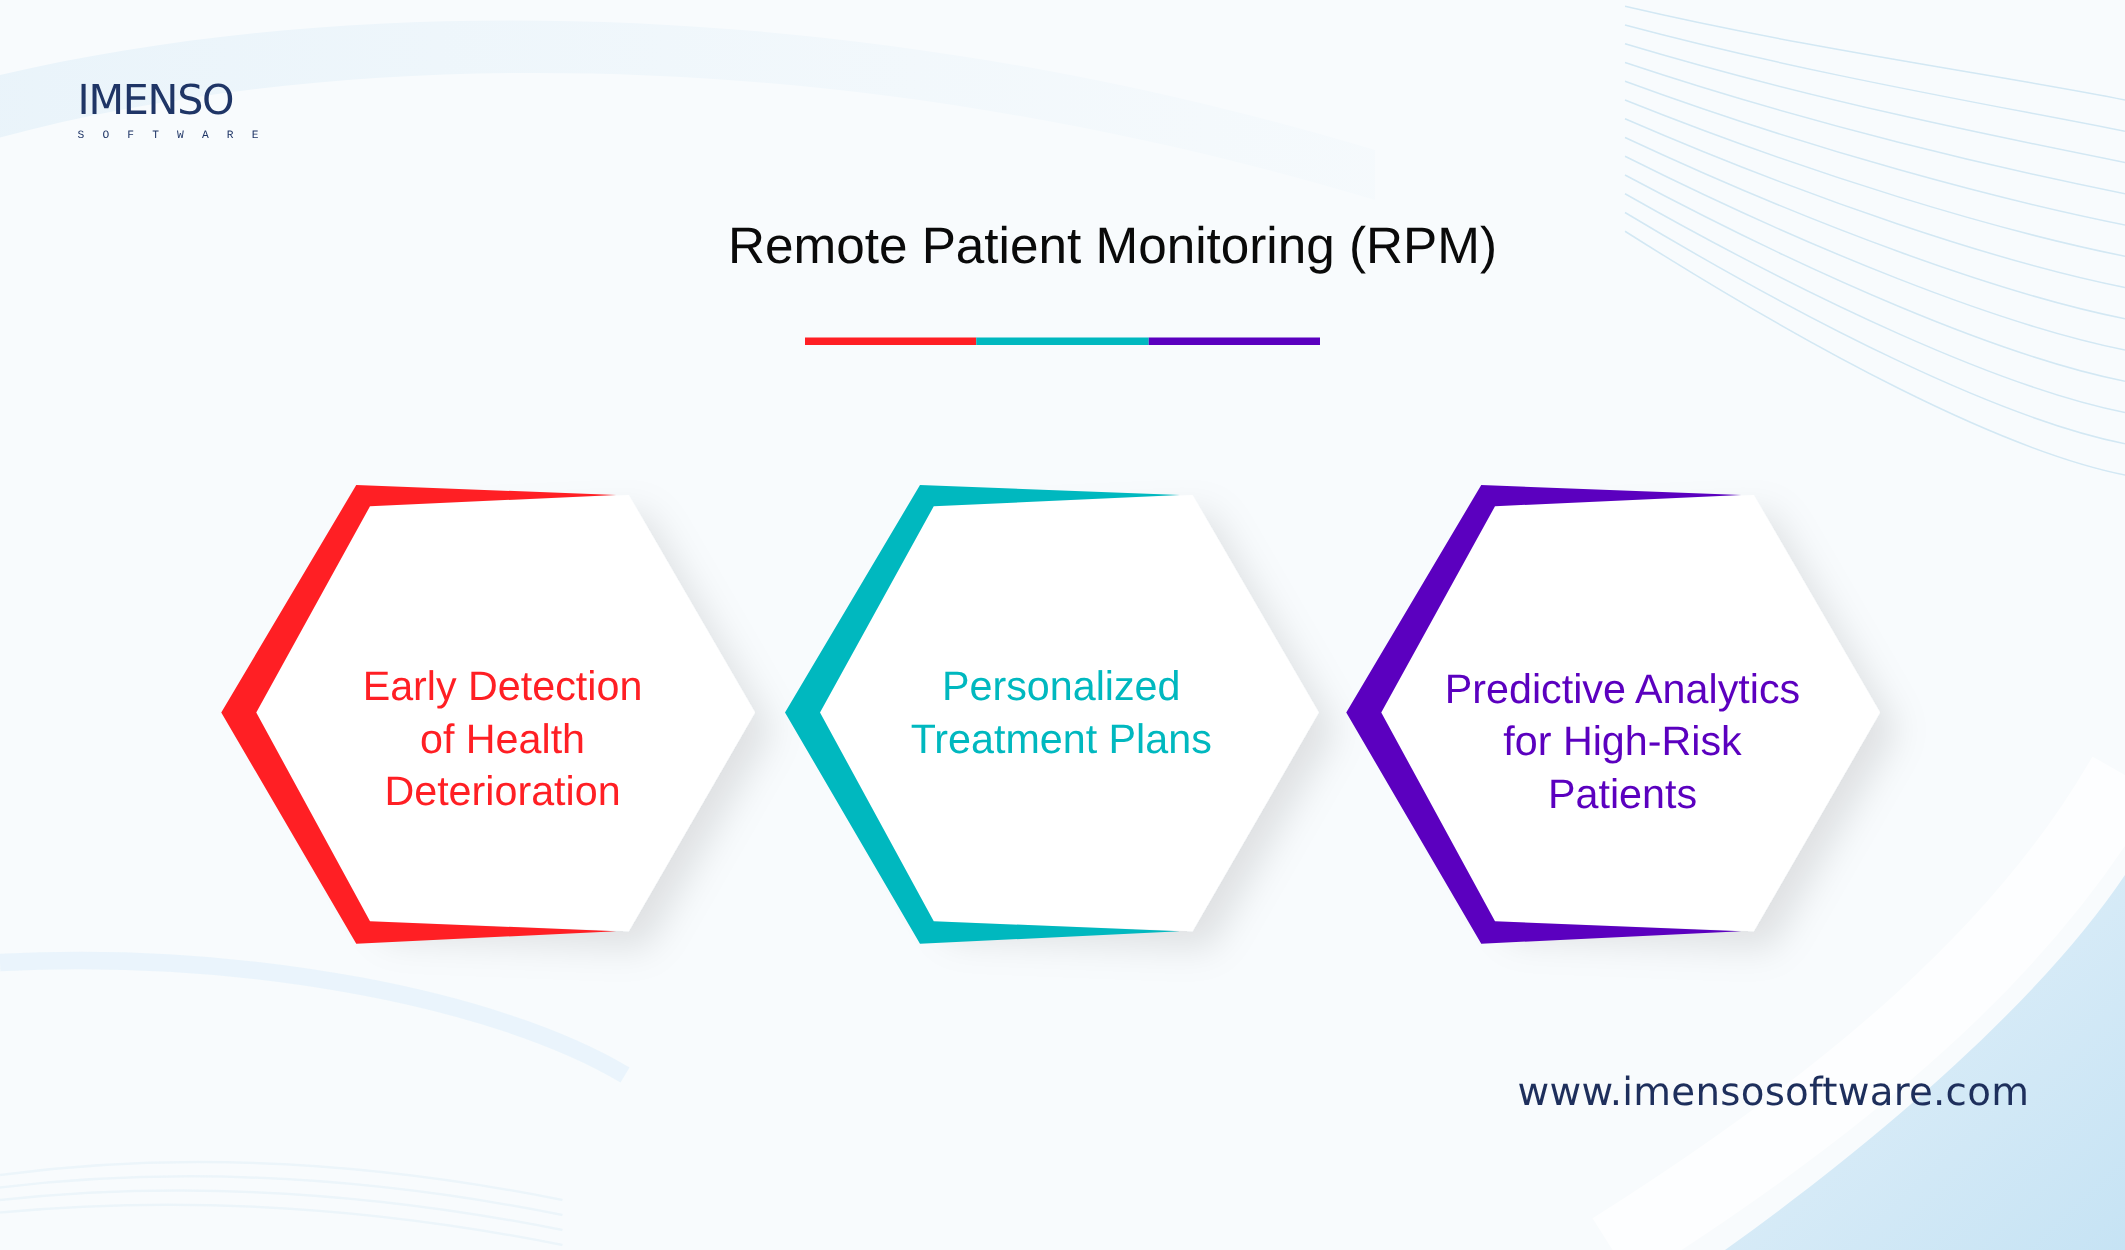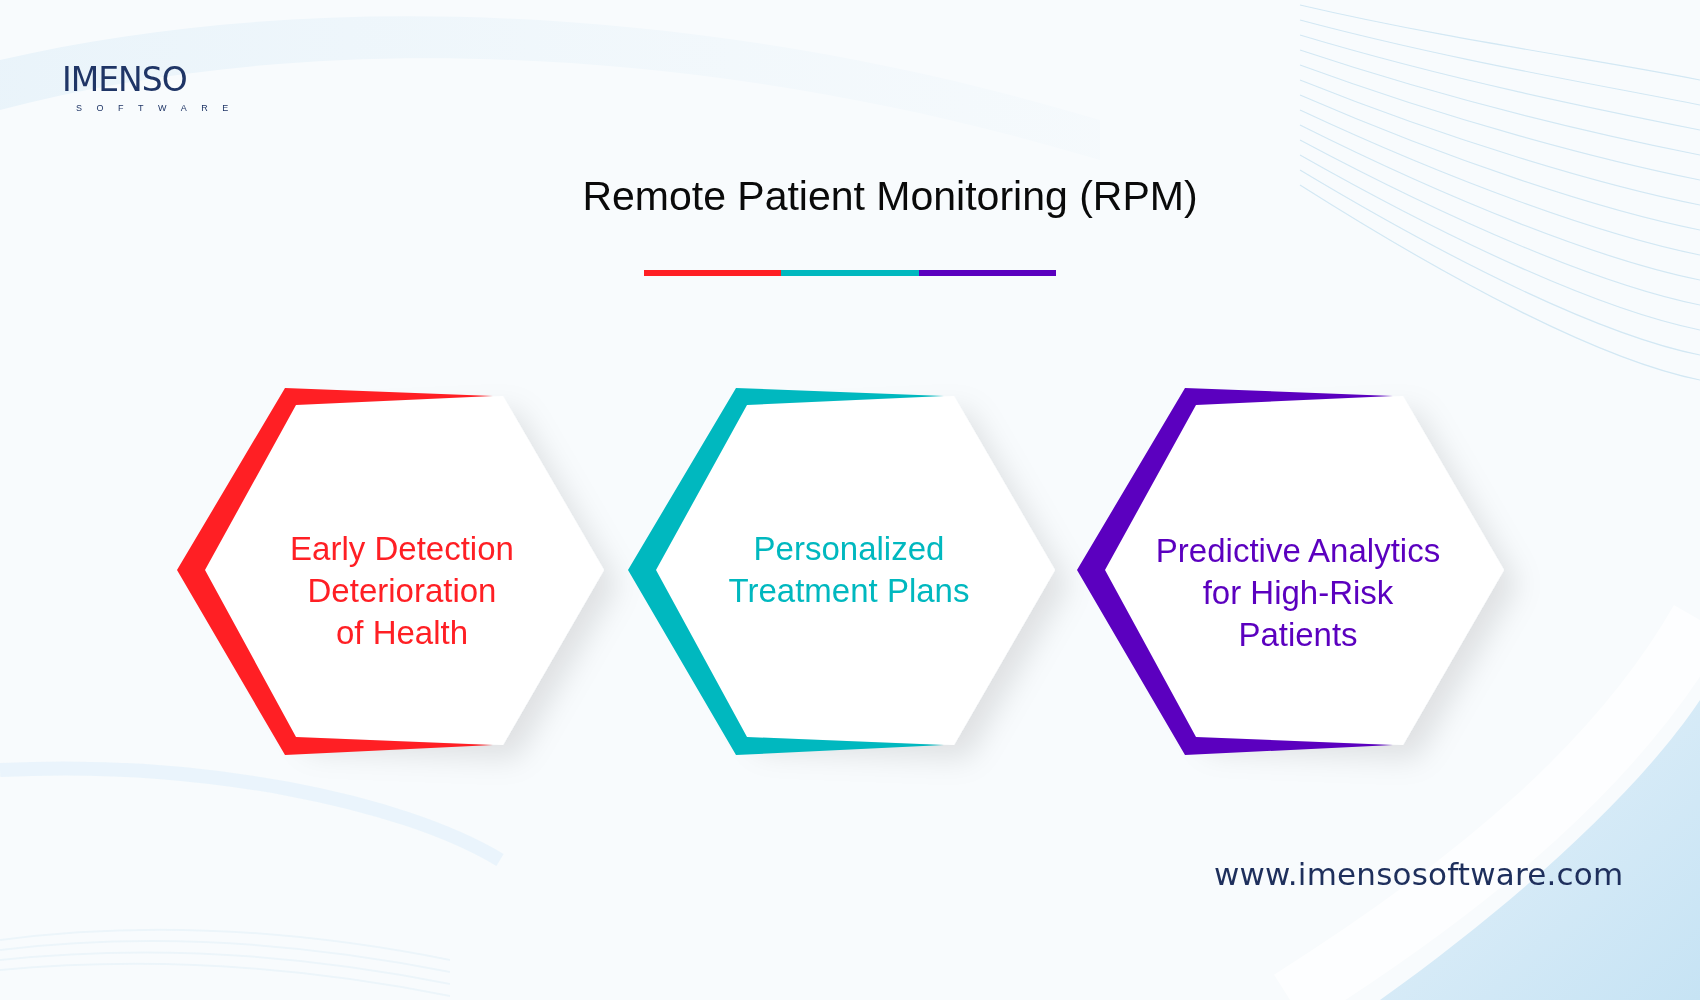--- a/index.html
+++ b/index.html
@@ -8,22 +8,22 @@
     background:#f8fbfd;
     font-family:"Liberation Sans", sans-serif;
   }
   .bg { position:absolute; left:0; top:0; width:1700px; height:1000px; }
   .logo { position:absolute; left:62px; top:58px; width:180px; }
   .logo-main {
     font-family:"DejaVu Sans", sans-serif; font-size:33px; line-height:44px;
     color:#1f3566; letter-spacing:-1px; font-weight:normal;
   }
   .logo-sub {
-    font-family:Liberation Sans, sans-serif; font-size:9px; letter-spacing:14.5px;
-    color:#1f3566; margin-top:1px; margin-left:14px; white-space:nowrap;
+    font-family:Liberation Mono, monospace; font-size:9px; letter-spacing:14.5px;
+    color:#1f3566; margin-top:1px; margin-left:0; white-space:nowrap;
   }
   .title {
     position:absolute; left:0; width:1700px; top:173px; text-align:center;
     font-size:41px; color:#0a0a0a; font-family:"Liberation Sans", sans-serif;
     padding-left:150px; box-sizing:border-box; padding-right:70px;
   }
   .title-inner { display:inline-block; transform:translateX(0px); }
   .divider { position:absolute; left:644px; top:270px; width:412px; height:6px; display:flex; }
   .divider span { flex:1; height:6px; }
   .hexes { position:absolute; left:0; top:0; width:1700px; height:1000px; }
@@ -114,22 +114,22 @@
 
 <div class="divider">
   <span style="background:#ff1f24"></span>
   <span style="background:#00b8bf"></span>
   <span style="background:#5b00bf"></span>
 </div>
 
 <div class="hexes">
   <div class="hex-text" style="left:252px; color:#ff1f24;">
     <div>Early Detection</div>
+    <div>of Health</div>
     <div>Deterioration</div>
-    <div>of Health</div>
   </div>
   <div class="hex-text" style="left:1148px; color:#5b00bf; top:530px;">
     <div>Predictive Analytics</div>
     <div>for High-Risk</div>
     <div>Patients</div>
   </div>
   <div class="hex-text" style="left:699px; color:#00b8bf;">
     <div>Personalized</div>
     <div>Treatment Plans</div>
   </div>

